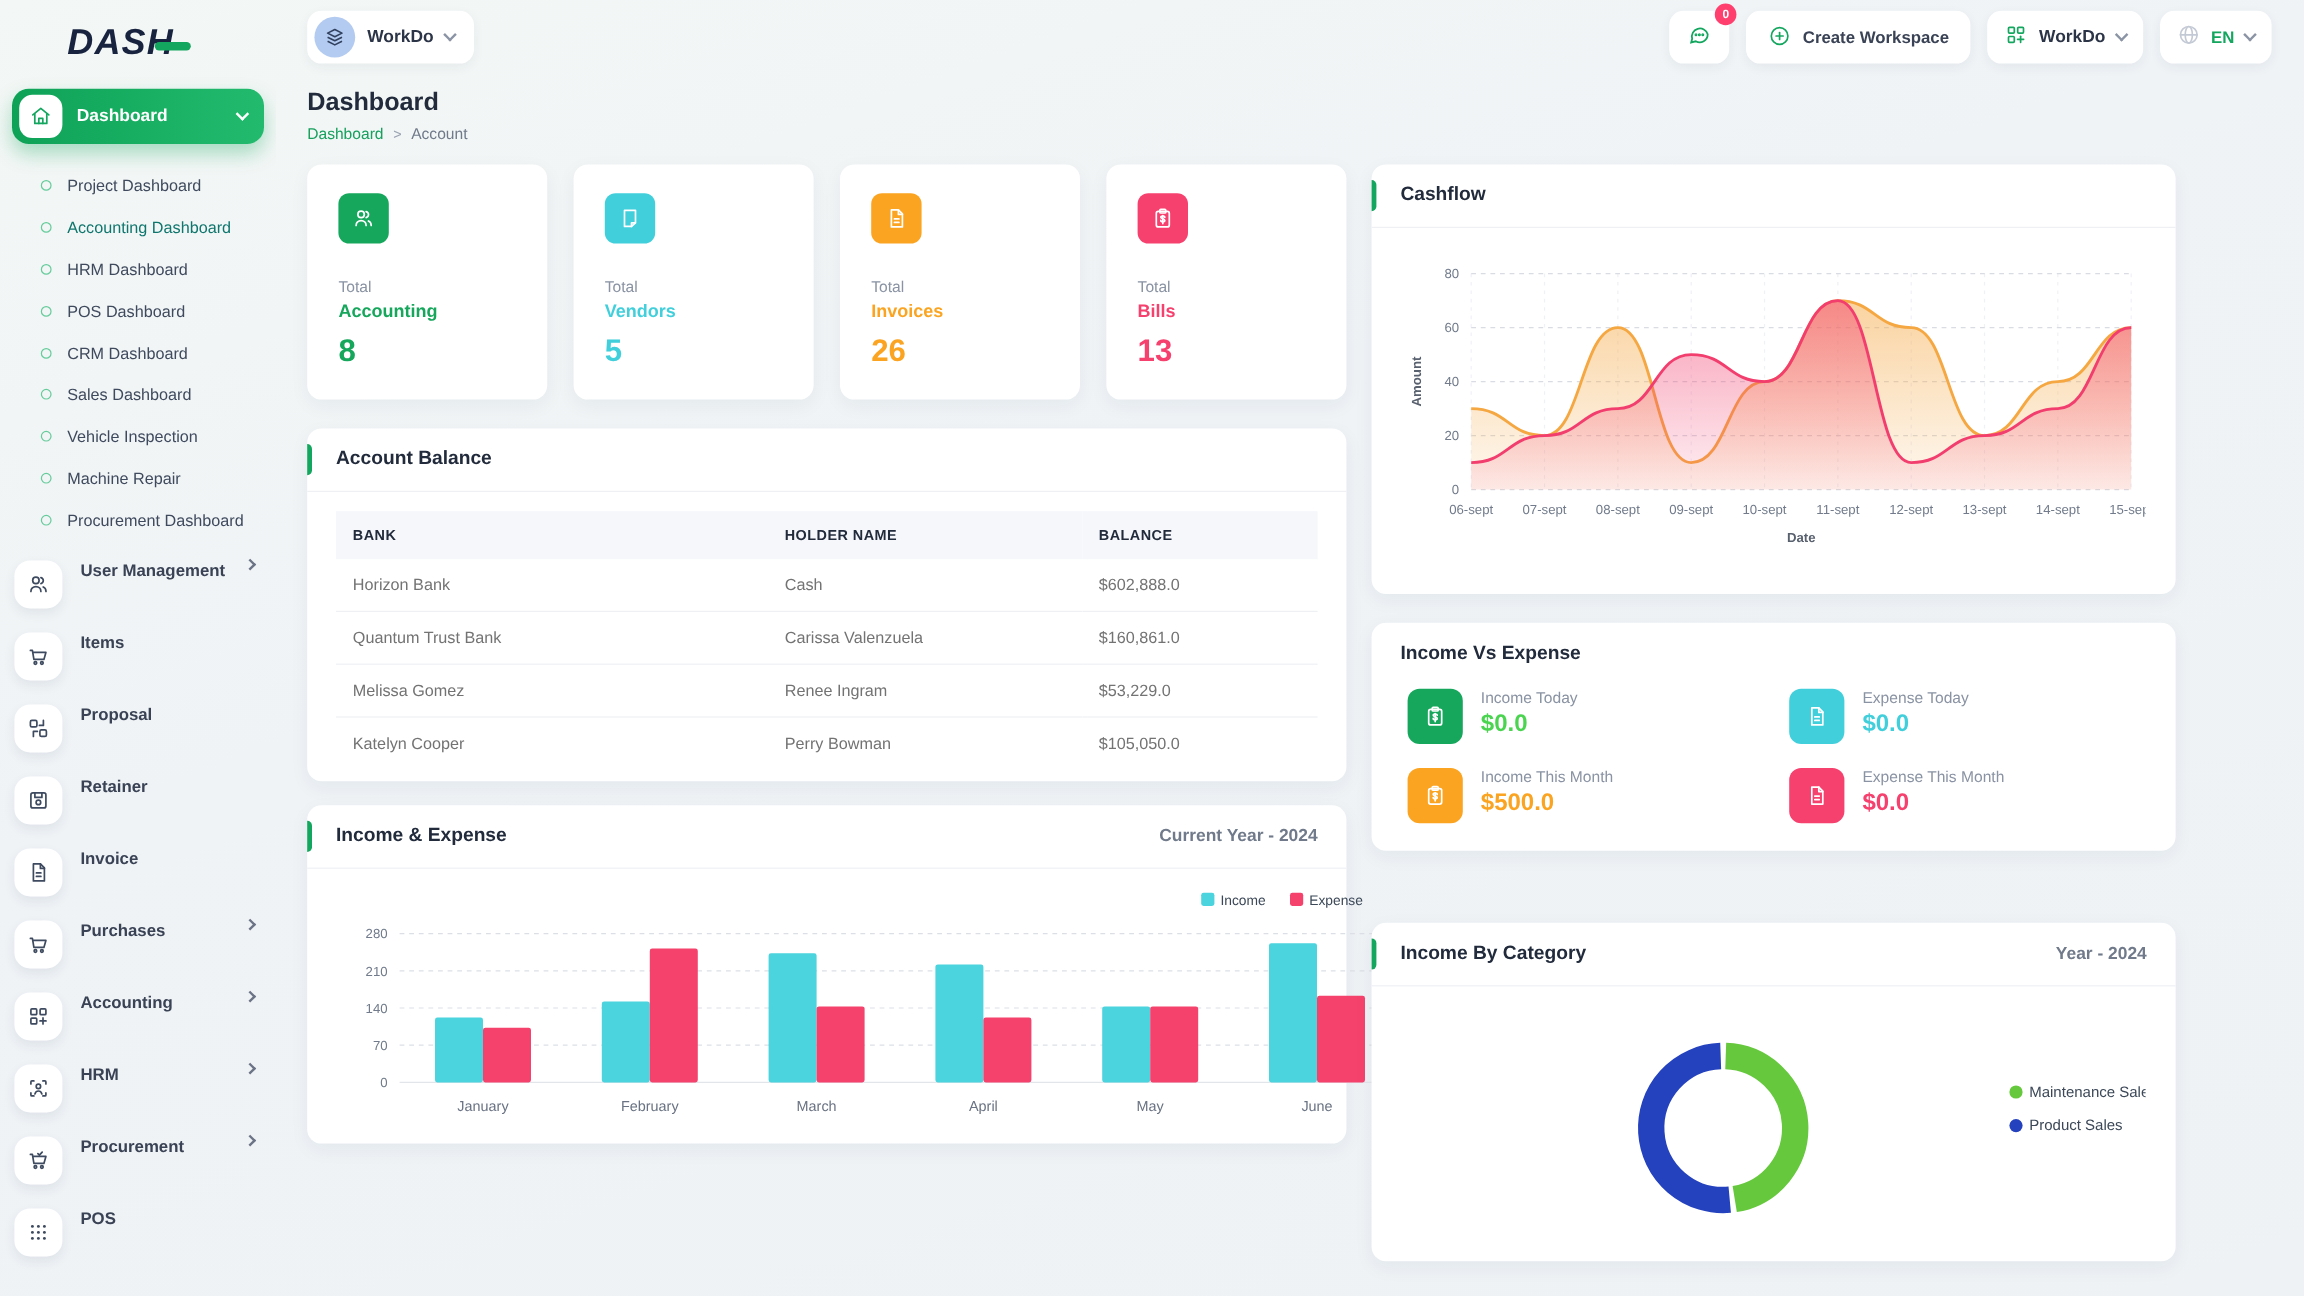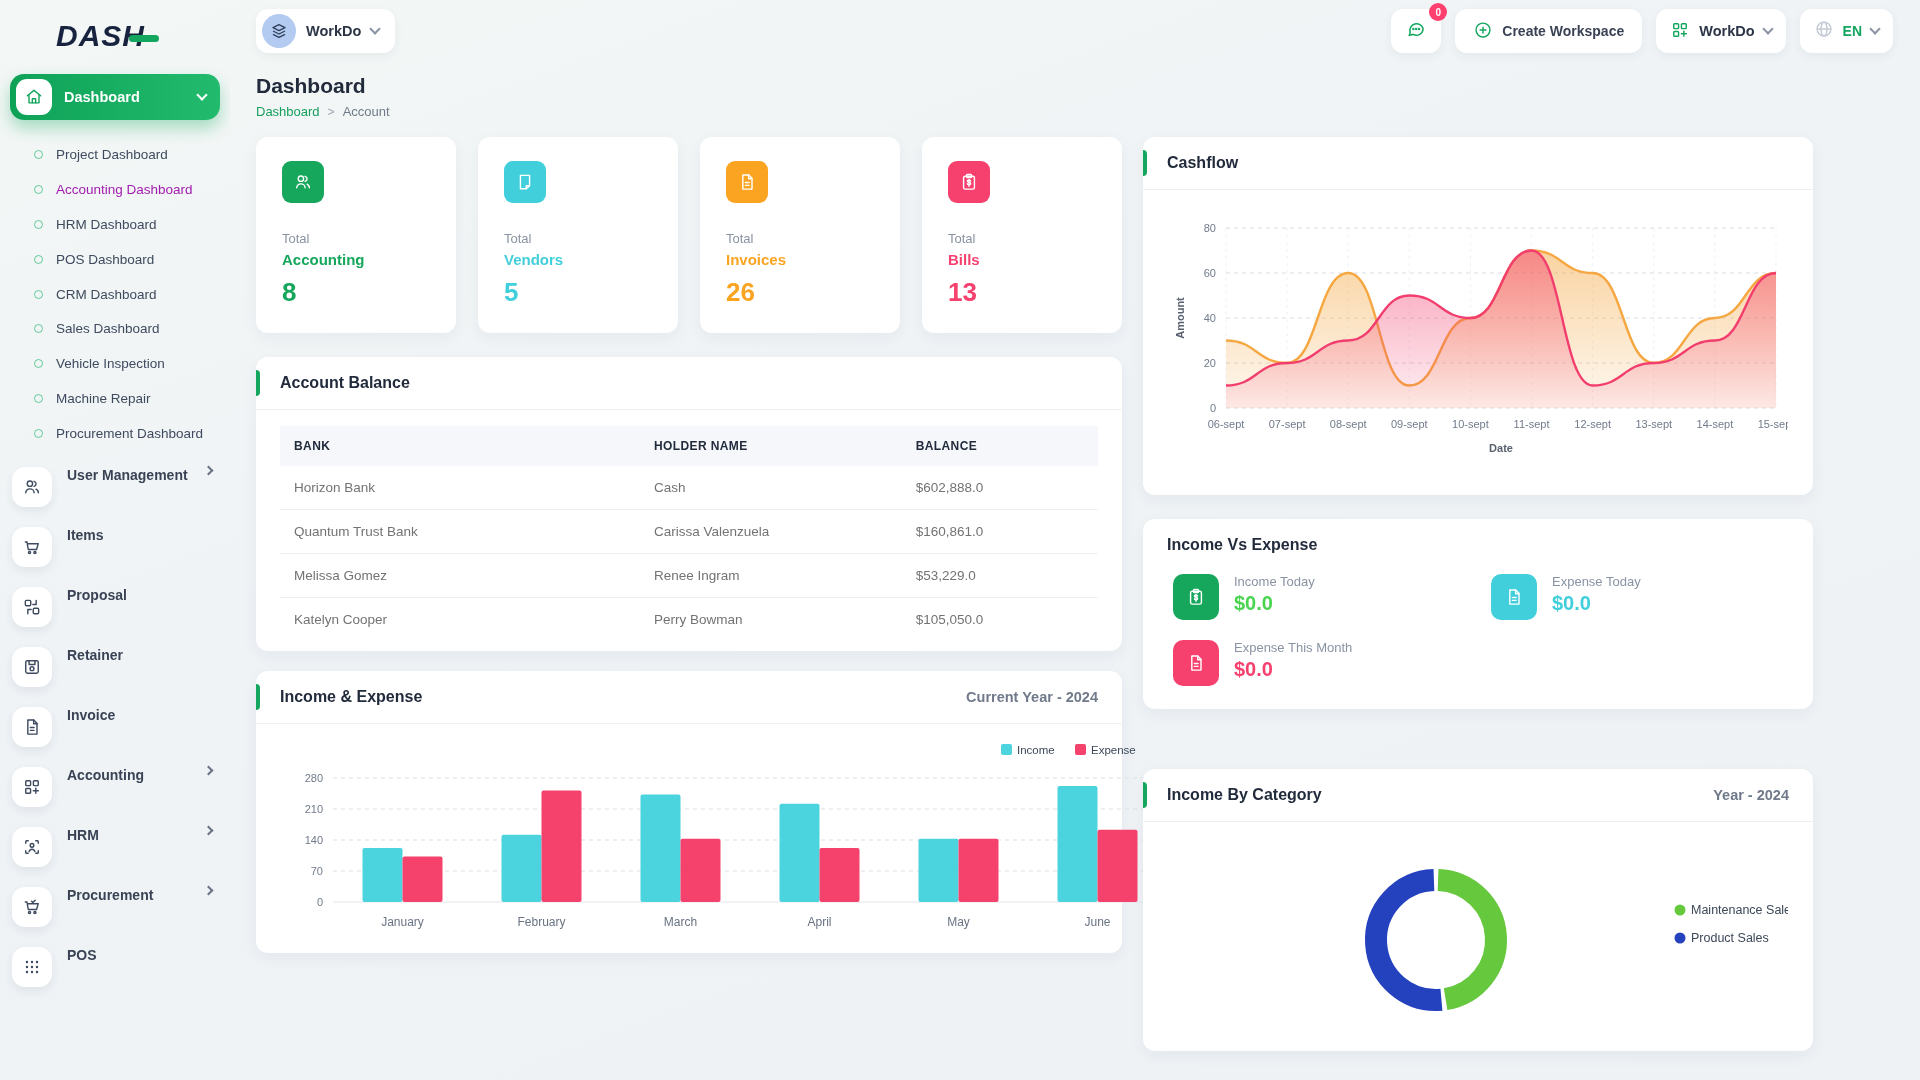--- a/index.html
+++ b/index.html
@@ -22,21 +22,21 @@
     background:linear-gradient(90deg,#0ea257,#22bb6e); box-shadow:0 8px 16px rgba(20,170,95,.35); color:#fff; cursor:pointer; }
   .side-active .icon-box { width:36px; height:36px; border-radius:11px; background:#fff; display:flex; align-items:center; justify-content:center; color:#13a65e; }
   .side-active .lbl { font-size:14.5px; font-weight:bold; flex:1; }
   .chev { width:8px; height:8px; border-right:2px solid currentColor; border-bottom:2px solid currentColor; display:inline-block; }
   .chev.down { transform:rotate(45deg); margin-top:-4px; }
   .chev.right { transform:rotate(-45deg); }
 
   .sub-list { margin:18px 0 10px 0; }
   .sub-item { display:flex; align-items:flex-start; gap:13px; padding:9px 0 9px 24px; font-size:13.5px; color:#3f4a5e; cursor:pointer; line-height:1.25; }
   .sub-item .ring { width:9px; height:9px; border:1.6px solid #35bd7c; border-radius:50%; flex:none; margin-top:3px; opacity:.75; }
-  .sub-item.active { color:#a21caf; }
+  .sub-item.active { color:#0f766e; }
 
   .menu-list { }
   .menu-item { display:flex; align-items:flex-start; gap:15px; padding:5px 8px 5px 2px; cursor:pointer; }
   .menu-item + .menu-item { margin-top:10px; }
   .menu-item .icon-card { width:40px; height:40px; border-radius:13px; background:#fff; box-shadow:0 4px 10px rgba(40,55,90,.08);
     display:flex; align-items:center; justify-content:center; color:#3d4a5f; flex:none; }
   .menu-item .lbl { flex:1; font-size:14px; font-weight:bold; color:#3a4355; }
   .menu-item .chev { color:#6b7486; width:7px; height:7px; }
   svg.ic { width:20px; height:20px; }
   svg.ic-sm { width:18px; height:18px; }
@@ -210,20 +210,31 @@
       <div class="menu-item">
         <span class="icon-card">
           <svg class="ic" viewBox="0 0 24 24" fill="none" stroke="currentColor" stroke-width="1.7" stroke-linecap="round" stroke-linejoin="round">
             <path d="M7 3.5h7l4 4V20.5H7z"></path>
             <path d="M14 3.5V8h4"></path>
             <path d="M10 12.5h4.5"></path>
             <path d="M10 16h4.5"></path>
           </svg>
         </span>
         <span class="lbl">Invoice</span>
+      </div>
+      <div class="menu-item">
+        <span class="icon-card">
+          <svg class="ic" viewBox="0 0 24 24" fill="none" stroke="currentColor" stroke-width="1.7" stroke-linecap="round" stroke-linejoin="round">
+            <path d="M4 6h2l1.5 9h10L19.5 8H7"></path>
+            <circle cx="9" cy="18.6" r="1.3"></circle>
+            <circle cx="15.5" cy="18.6" r="1.3"></circle>
+          </svg>
+        </span>
+        <span class="lbl">Purchases</span>
+        <span class="chev right"></span>
       </div>
       <div class="menu-item">
         <span class="icon-card">
           <svg class="ic" viewBox="0 0 24 24" fill="none" stroke="currentColor" stroke-width="1.7" stroke-linecap="round" stroke-linejoin="round">
             <rect x="4.5" y="4.5" width="5.8" height="5.8" rx="1"></rect>
             <rect x="4.5" y="13.7" width="5.8" height="5.8" rx="1"></rect>
             <rect x="13.7" y="4.5" width="5.8" height="5.8" rx="1"></rect>
             <path d="M16.6 13.5v6"></path>
             <path d="M13.6 16.5h6"></path>
           </svg>
@@ -564,20 +575,34 @@
                   <path d="M10 12.5h4.5"></path>
                   <path d="M10 16h4.5"></path>
                 </svg>
               </span>
               <span>
                 <div class="ive-label">Expense Today</div>
                 <div class="ive-value" style="color:#41cfdb">$0.0</div>
               </span>
             </div>
             <div class="ive-item">
+              <span class="ive-icon" style="background:#fba421">
+                <svg class="ic" viewBox="0 0 24 24" fill="none" stroke="currentColor" stroke-width="1.7" stroke-linecap="round" stroke-linejoin="round">
+                  <rect x="5.5" y="5" width="13" height="15.5" rx="2"></rect>
+                  <rect x="9" y="3" width="6" height="3.6" rx="1"></rect>
+                  <path d="M12 9.2v8"></path>
+                  <path d="M14 10.8c0-.7-.9-1.2-2-1.2s-2 .5-2 1.2c0 1.9 4 1.2 4 3.2 0 .7-.9 1.2-2 1.2s-2-.5-2-1.2"></path>
+                </svg>
+              </span>
+              <span>
+                <div class="ive-label">Income This Month</div>
+                <div class="ive-value" style="color:#fba421">$500.0</div>
+              </span>
+            </div>
+            <div class="ive-item">
               <span class="ive-icon" style="background:#f6406e">
                 <svg class="ic" viewBox="0 0 24 24" fill="none" stroke="currentColor" stroke-width="1.7" stroke-linecap="round" stroke-linejoin="round">
                   <path d="M7 3.5h7l4 4V20.5H7z"></path>
                   <path d="M14 3.5V8h4"></path>
                   <path d="M10 12.5h4.5"></path>
                   <path d="M10 16h4.5"></path>
                 </svg>
               </span>
               <span>
                 <div class="ive-label">Expense This Month</div>

